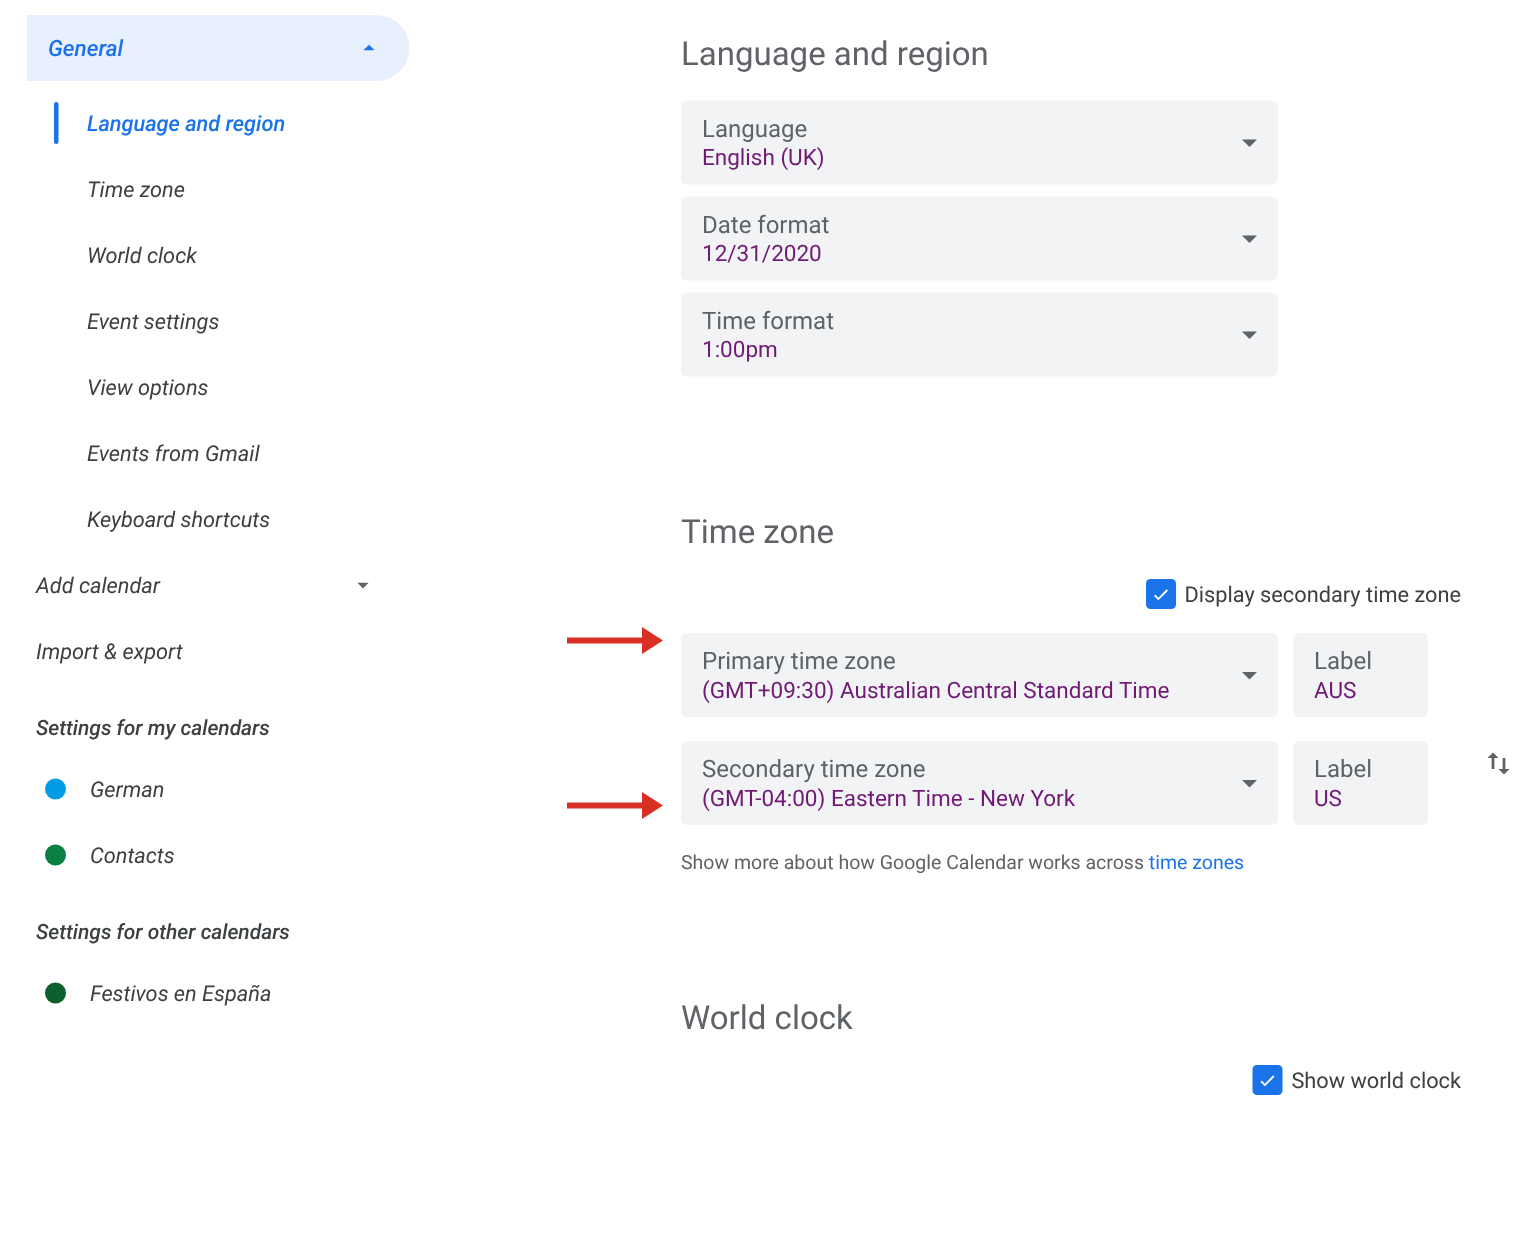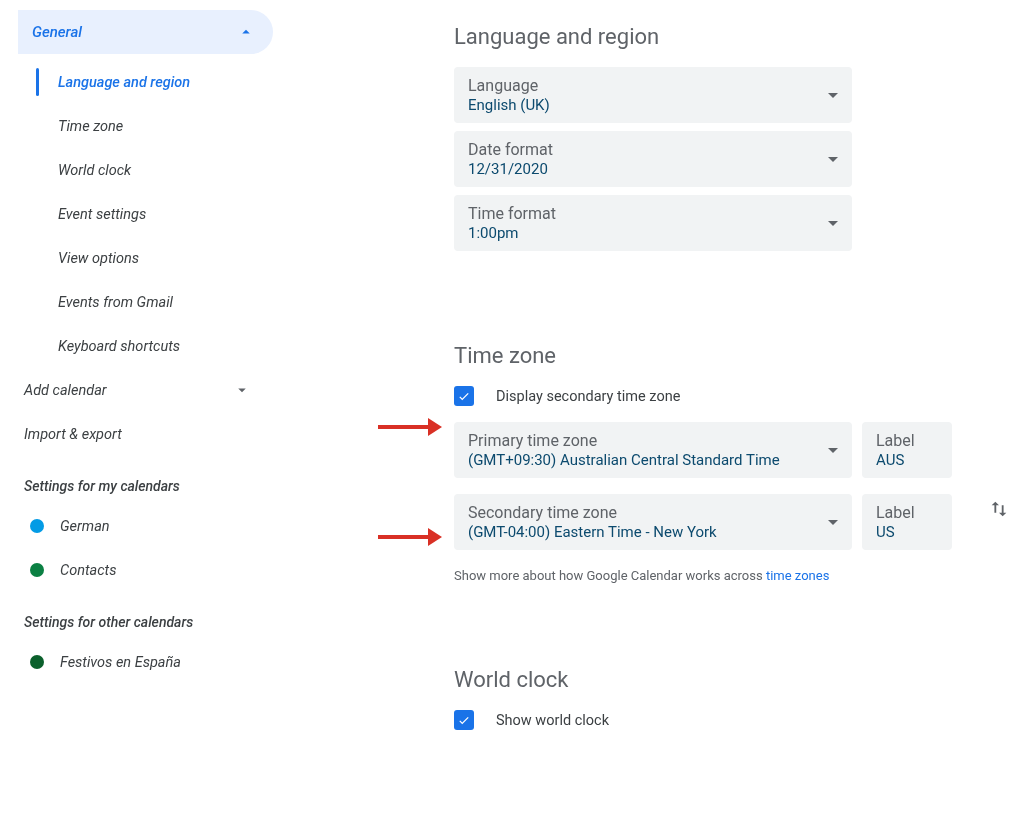--- a/index.html
+++ b/index.html
@@ -111,28 +111,29 @@
     height: 56px;
     display: flex;
     align-items: center;
     justify-content: space-between;
     padding: 0 14px;
     margin-bottom: 8px;
     width: 398px;
   }
   .field-body { display: flex; flex-direction: column; line-height: 1.25; }
   .field-label { font-size: 16px; color: #5f6368; }
-  .field-value { font-size: 15px; color: #0c4a6e; }
+  .field-value { font-size: 15px; color: #701a75; }
   .dropdown-icon { width: 0; height: 0; border-left: 5px solid transparent; border-right: 5px solid transparent; border-top: 5px solid #5f6368; }
 
   .checkbox-row {
     display: flex;
     align-items: center;
-    gap: 22px;
+    gap: 6px;
     margin-bottom: 16px;
+    justify-content: flex-end;
   }
   .chk {
     width: 20px; height: 20px;
     background: #1a73e8;
     border-radius: 3px;
     display: flex; align-items: center; justify-content: center;
   }
   .chk svg { width: 14px; height: 14px; fill: #fff; }
   .chk-label { font-size: 14.5px; color: #3c4043; }
 

